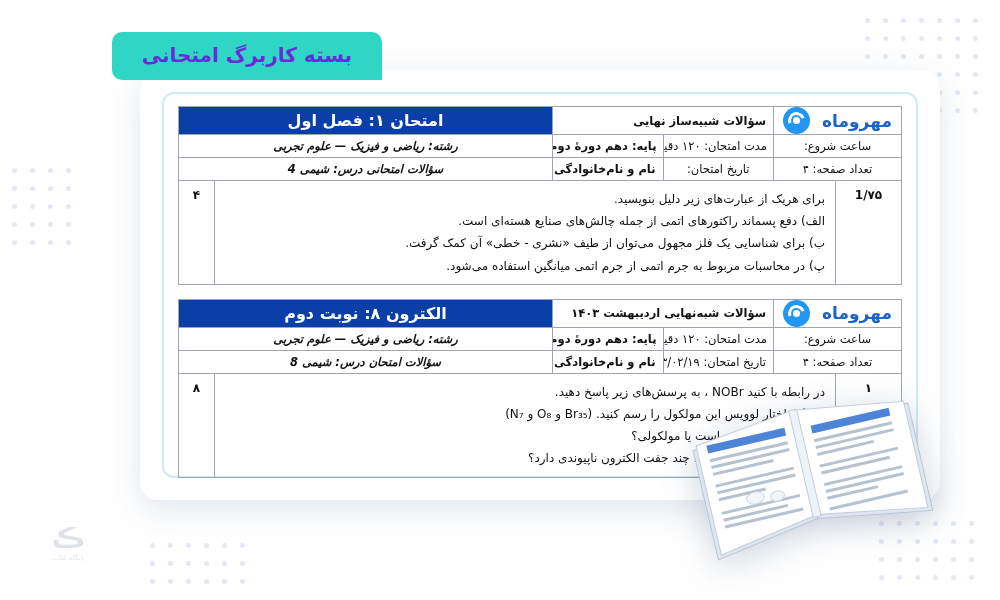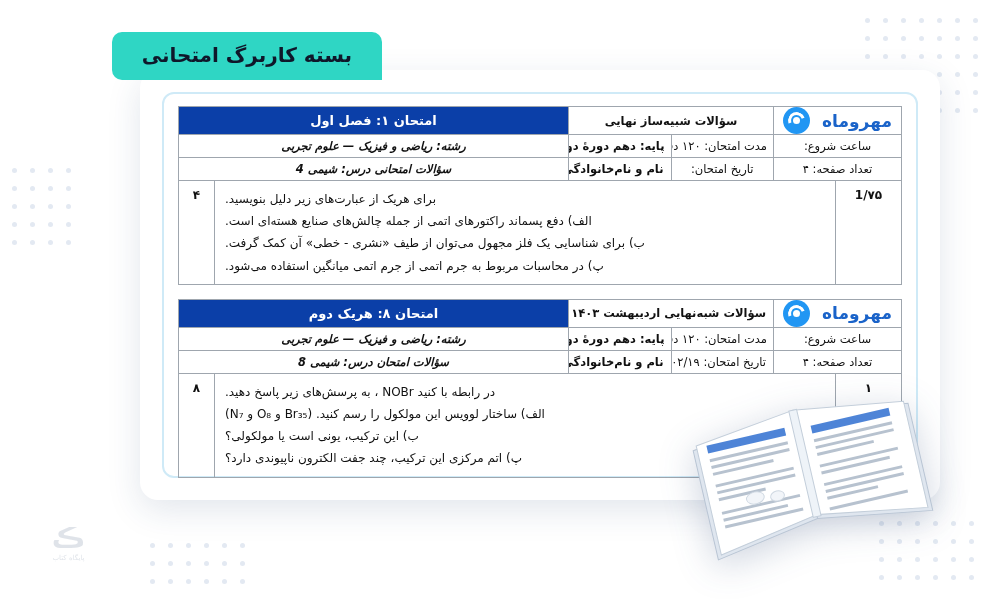--- a/index.html
+++ b/index.html
@@ -28,21 +28,21 @@
   .dots.tr { top: 18px; right: 22px; grid-template-columns: repeat(7, 5px); grid-template-rows: repeat(6, 5px); }
   .dots.ml { top: 168px; left: 12px; grid-template-columns: repeat(4, 5px); grid-template-rows: repeat(5, 5px); }
   .dots.bl { bottom: 16px; left: 150px; grid-template-columns: repeat(6, 5px); grid-template-rows: repeat(3, 5px); }
   .dots.br { bottom: 20px; right: 26px; grid-template-columns: repeat(6, 5px); grid-template-rows: repeat(4, 5px); }
 
   
   .ribbon {
     position: absolute;
     top: 32px; right: 618px;
     background: #2fd6c4;
-    color: #0f172a;
+    color: #6d28d9;
     font-size: 20px;
     font-weight: bold;
     padding: 11px 30px 13px 30px;
     border-radius: 10px 10px 0 10px;
     letter-spacing: -0.2px;
     z-index: 5;
     white-space: nowrap;
     margin-left: 16px;
   }
 
@@ -77,30 +77,30 @@
   }
   table.hdr td {
     border: 1px solid #9fa6ae;
     padding: 4px 7px;
     height: 23px;
     vertical-align: middle;
     white-space: nowrap;
     overflow: hidden;
   }
   .c-logo { width: 128px; border: 1px solid #9fa6ae; }
-  .c-mid  { width: 205px; text-align: center; font-weight: bold; }
+  .c-mid  { width: 221px; text-align: right; font-weight: bold; }
   .c-mid2 { width: 175px; text-align: center; font-weight: bold; }
   .c-right{ text-align: center; }
 
   .banner {
     background: #0b3fa8;
     color: #fff;
     text-align: center;
     font-weight: bold;
-    font-size: 13px;
+    font-size: 16px;
     letter-spacing: 0px;
   }
   .bold { font-weight: bold; font-style: italic; }
 
   
   .logo-cell {
     padding: 0 !important;
     height: 46px;
     background: #fff;
   }
@@ -146,21 +146,21 @@
   }
   table.body td {
     border: 1px solid #9fa6ae;
     border-top: none;
     padding: 7px 10px;
     vertical-align: top;
     color: #111;
   }
   td.qnum { width: 36px; text-align: center; font-weight: bold; padding-top: 8px; }
   td.qmark { width: 66px; text-align: center; font-weight: bold; padding-top: 8px; }
-  td.qtext { text-align: left; line-height: 1.85; }
+  td.qtext { text-align: right; line-height: 1.85; }
   td.qtext .line { white-space: nowrap; overflow: hidden; text-overflow: ellipsis; }
 
   
   .book {
     position: absolute;
     right: 60px; bottom: 34px;
     width: 250px; height: 180px;
     z-index: 6;
     filter: drop-shadow(0 8px 18px rgba(30,60,110,0.22));
   }
@@ -347,21 +347,21 @@
       <table class="hdr">
         <tbody>
             <tr>
           <td class="logo-cell c-logo">
             <div class="logo-wrap">
               <span class="logo-text">مهروماه</span>
               <span class="logo-mark"></span>
             </div>
           </td>
           <td class="c-mid" colspan="2">سؤالات شبه‌نهایی اردیبهشت ۱۴۰۳</td>
-          <td class="banner">امتحان ۸: هریک دوم</td>
+          <td class="banner">الکترون ۸: نوبت دوم</td>
         </tr>
         <tr>
           <td class="c-right">ساعت شروع:</td>
           <td class="c-right">مدت امتحان: ۱۲۰ دقیقه</td>
           <td class="c-mid2">پایه: دهم دورهٔ دوم متوسطه</td>
           <td class="c-right bold">رشته: ریاضی و فیزیک — علوم تجربی</td>
         </tr>
         <tr>
           <td class="c-right">تعداد صفحه: ۴</td>
           <td class="c-right">تاریخ امتحان: ۱۴۰۳/۰۲/۱۹</td>

